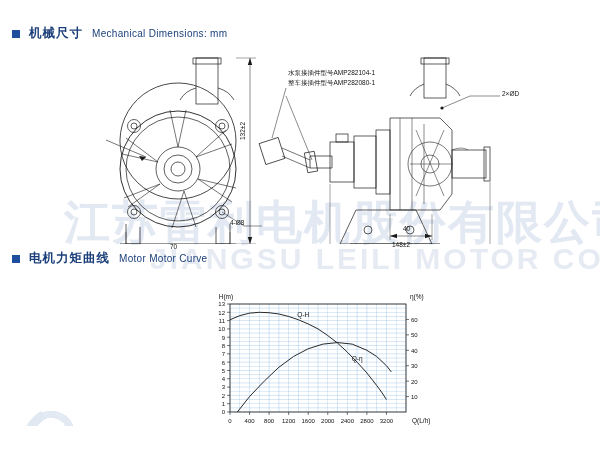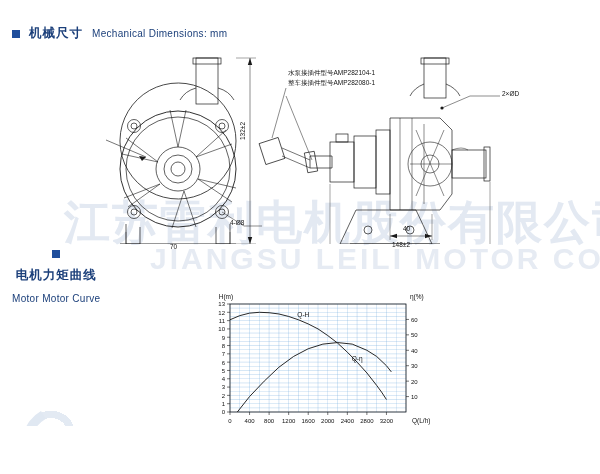--- a/index.html
+++ b/index.html
@@ -42,21 +42,21 @@
   }
 
   
   .sec{position:absolute;display:flex;align-items:center;gap:9px;}
   .sec .bullet{
     width:8px;height:8px;background:#1f4e9c;display:inline-block;
   }
   .sec .cn{font-size:12.5px;font-weight:bold;color:#1b3f7a;letter-spacing:1px;}
   .sec .en{font-size:10px;color:#1b3f7a;letter-spacing:.3px;}
   #sec-mech{left:12px;top:25px;}
-  #sec-curve{left:12px;top:250px;flex-direction:column;}
+  #sec-curve{left:12px;top:250px;}
 
   
   .draw{position:absolute;left:0;top:44px;width:600px;height:200px;}
   .lbl{position:absolute;font-size:6.5px;color:#111;white-space:nowrap;font-family:"Liberation Sans",sans-serif;}
 
   
   .callout{position:absolute;left:288px;top:24px;line-height:10px;}
   .callout div{font-size:6.5px;white-space:nowrap;color:#111;}
 
   

